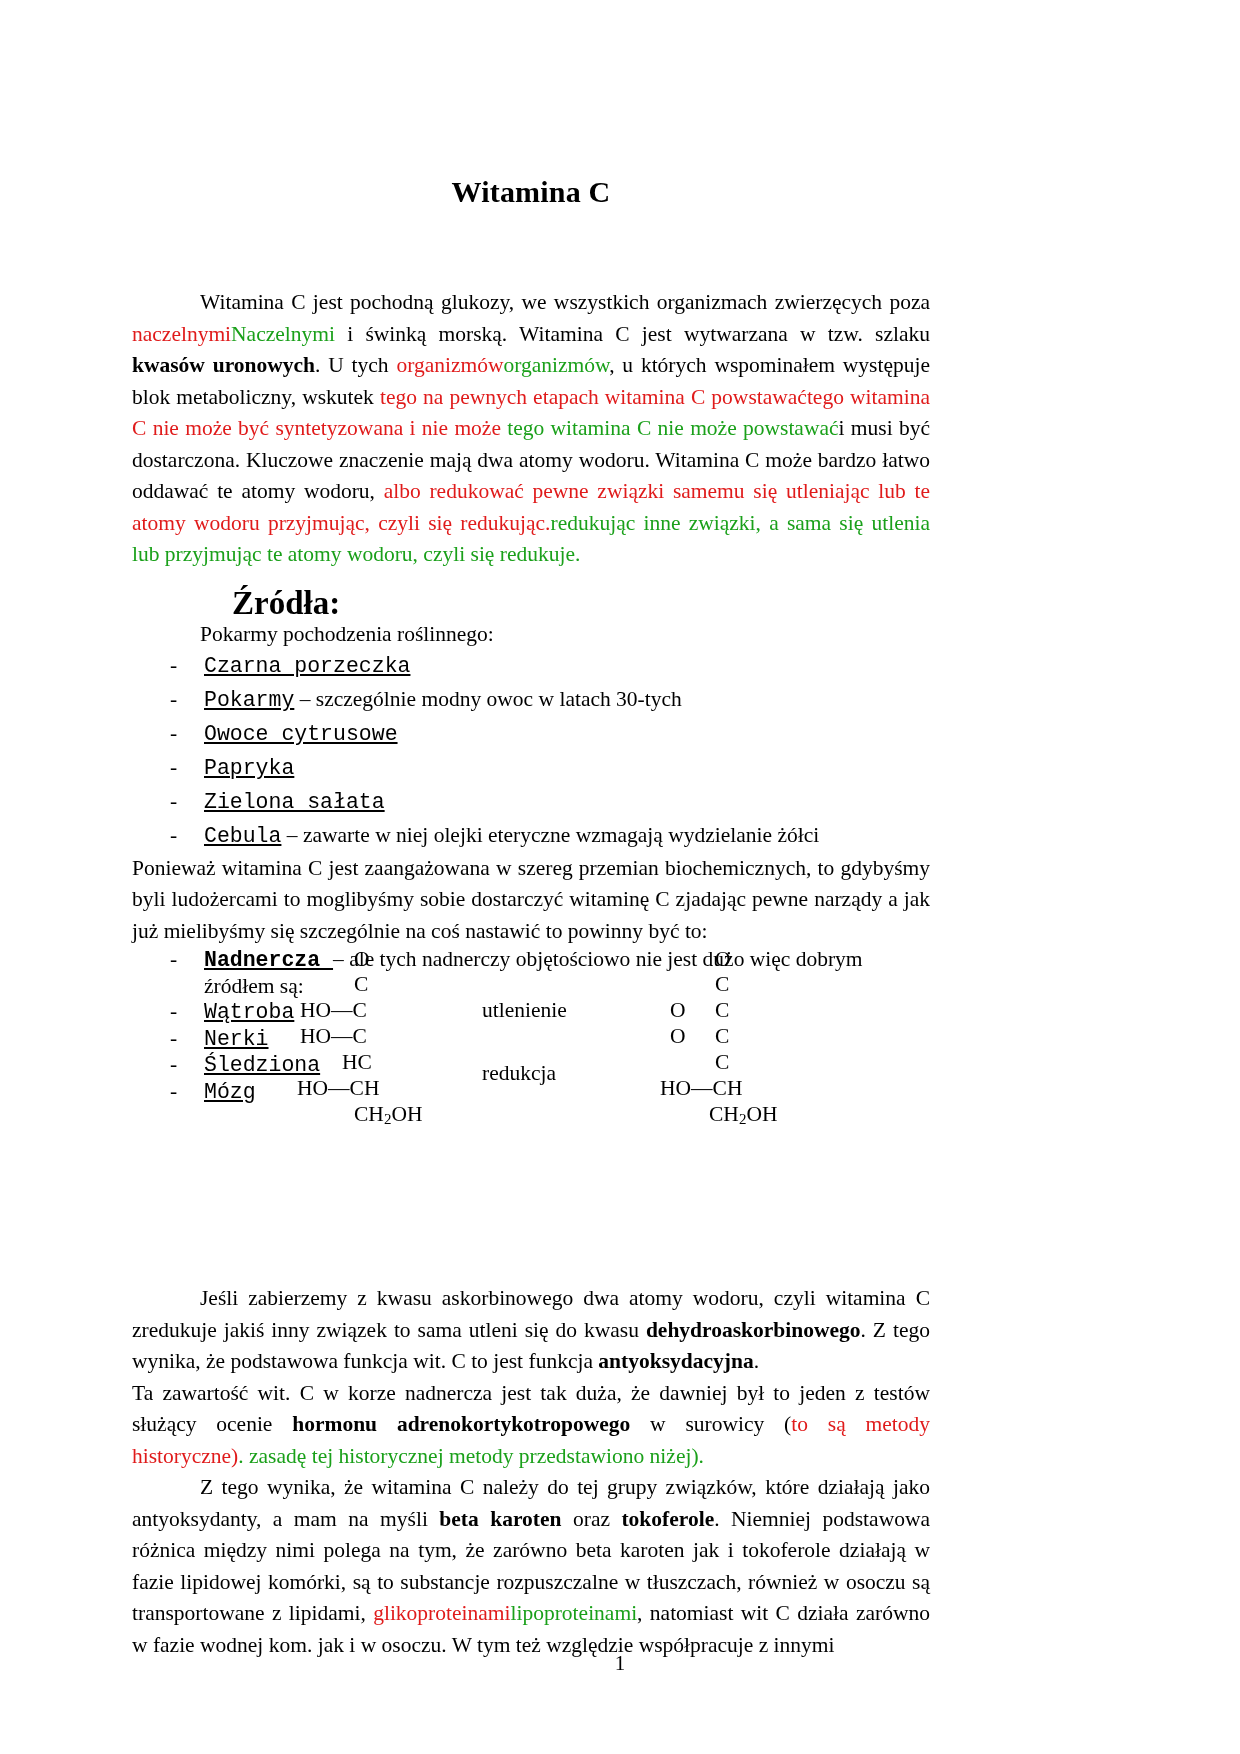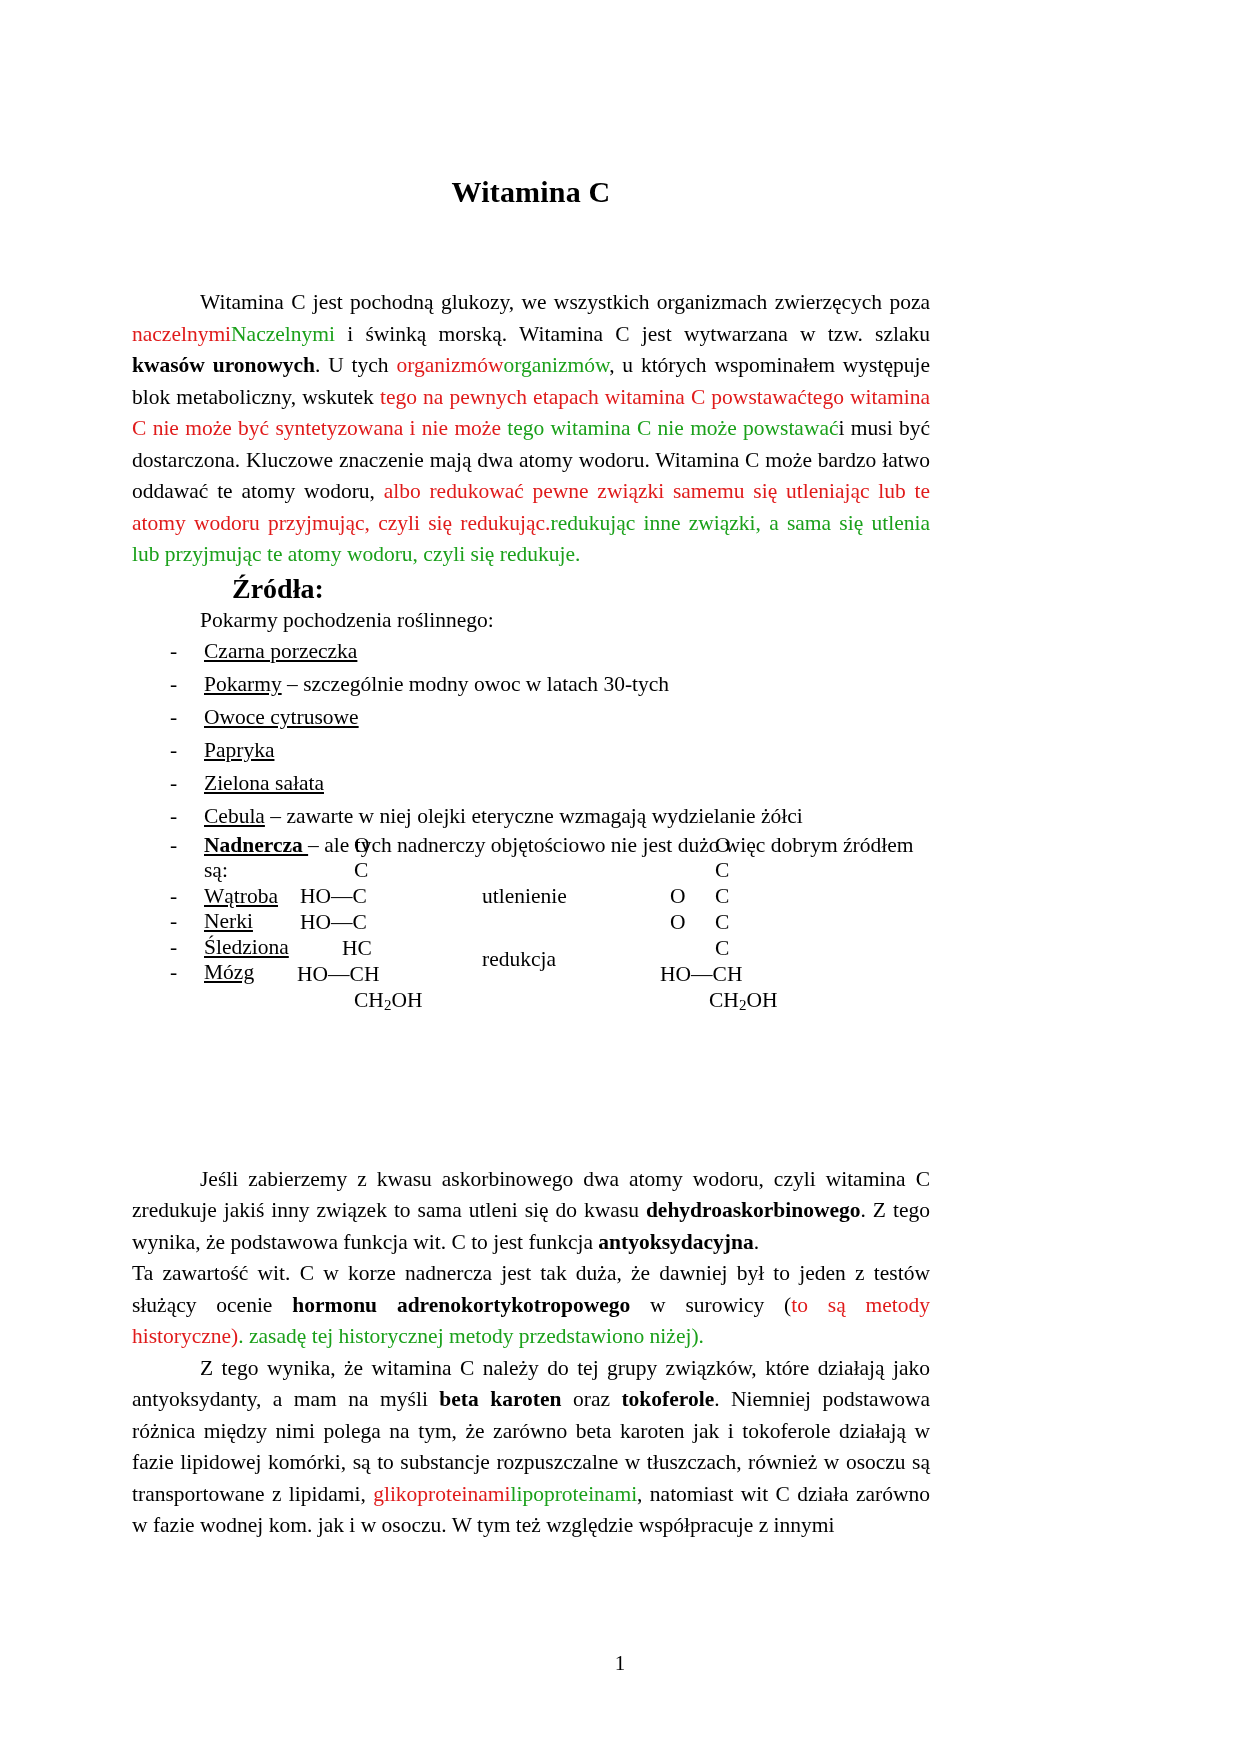--- a/index.html
+++ b/index.html
@@ -33,26 +33,26 @@
     font-size: 21.5px;
     line-height: 31.5px;
     margin: 0;
     text-align: justify;
     text-justify: inter-word;
   }
   p.indent { text-indent: 68px; }
   .del { color: #e01b1b; }
   .ins { color: #1aa01a; }
   .b { font-weight: bold; }
-  .u { text-decoration: underline; }
+  .u { text-decoration: underline; font-family: Liberation Mono, monospace; }
 
   h2.section-head {
-    font-size: 28px;
+    font-size: 33px;
     font-weight: bold;
-    margin: 2px 0 0 100px;
+    margin: 16px 0 0 100px;
     line-height: 32px;
   }
   .sub-line {
     font-size: 21.5px;
     line-height: 30px;
     margin-left: 68px;
   }
   ul.dashlist {
     list-style: none;
     margin: 0;
@@ -107,20 +107,21 @@
 
   <ul class="dashlist">
     <li><span class="dash">-</span><span class="u">Czarna porzeczka</span><span></span></li>
     <li><span class="dash">-</span><span class="u">Pokarmy</span><span> – szczególnie modny owoc w latach 30-tych</span></li>
     <li><span class="dash">-</span><span class="u">Owoce cytrusowe</span><span></span></li>
     <li><span class="dash">-</span><span class="u">Papryka</span><span></span></li>
     <li><span class="dash">-</span><span class="u">Zielona sałata</span><span></span></li>
     <li><span class="dash">-</span><span class="u">Cebula</span><span> – zawarte w niej olejki eteryczne wzmagają wydzielanie żółci</span></li>
   </ul>
 
+  <p class="para">Ponieważ witamina C jest zaangażowana w szereg przemian biochemicznych, to gdybyśmy byli ludożercami to moglibyśmy sobie dostarczyć witaminę C zjadając pewne narządy a jak już mielibyśmy się szczególnie na coś nastawić to powinny być to:</p>
 
   <div class="organ-block">
     <ul class="dashlist tight">
       <li><span class="dash">-</span><span class="u b">Nadnercza </span><span>– ale tych nadnerczy objętościowo nie jest dużo więc dobrym źródłem są:</span></li>
       <li><span class="dash">-</span><span class="u">Wątroba </span><span></span></li>
       <li><span class="dash">-</span><span class="u">Nerki  </span><span></span></li>
       <li><span class="dash">-</span><span class="u">Śledziona</span><span></span></li>
       <li><span class="dash">-</span><span class="u">Mózg</span><span></span></li>
     </ul>
 

